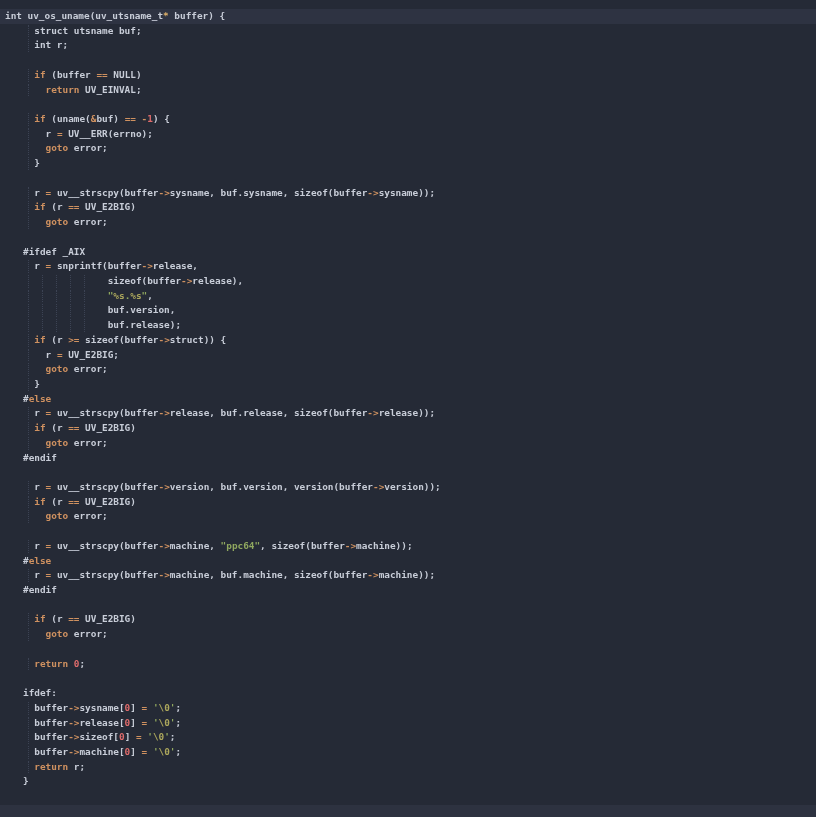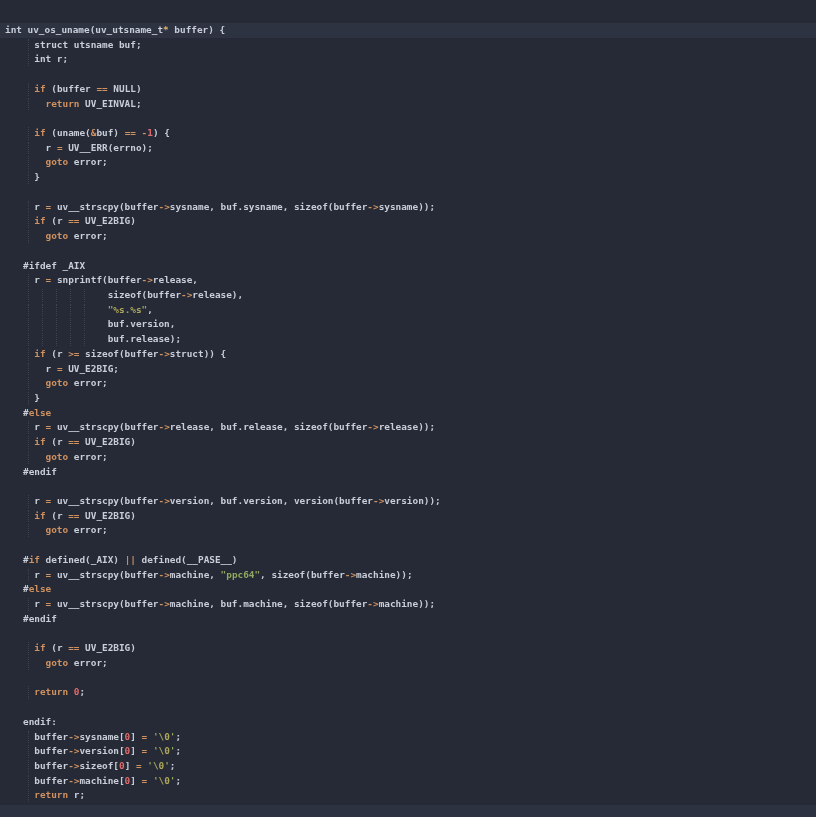--- a/index.html
+++ b/index.html
@@ -8,21 +8,21 @@
     width: 816px;
     height: 817px;
     overflow: hidden;
     background: var(--c-bg, #252a36);
   }
   .editor {
     position: relative;
     width: 816px;
     height: 817px;
     box-sizing: border-box;
-    padding-top: 23px;
+    padding-top: 9px;
     font-family: "DejaVu Sans Mono", "Liberation Mono", monospace;
     font-size: 9.4px;
     line-height: 14.73px;
     font-weight: bold;
     color: var(--c-text, #c8cdd8);
     cursor: text;
   }
   .line {
     position: relative;
     height: 14.73px;
@@ -86,33 +86,32 @@
       <div class="line"><span class="tk-p">#</span><span class="tk-k">else</span></div>
       <div class="line"><span class="guide" style="left: 28px;"></span><span class="tk-p">  r </span><span class="tk-o">=</span><span class="tk-p"> uv__strscpy(buffer</span><span class="tk-o">-&gt;</span><span class="tk-p">release, buf.release, sizeof(buffer</span><span class="tk-o">-&gt;</span><span class="tk-p">release));</span></div>
       <div class="line"><span class="guide" style="left: 28px;"></span><span class="tk-p">  </span><span class="tk-k">if</span><span class="tk-p"> (r </span><span class="tk-o">==</span><span class="tk-p"> UV_E2BIG)</span></div>
       <div class="line"><span class="guide" style="left: 28px;"></span><span class="tk-p">    </span><span class="tk-k">goto</span><span class="tk-p"> error;</span></div>
       <div class="line"><span class="tk-p">#endif</span></div>
       <div class="line"></div>
       <div class="line"><span class="guide" style="left: 28px;"></span><span class="tk-p">  r </span><span class="tk-o">=</span><span class="tk-p"> uv__strscpy(buffer</span><span class="tk-o">-&gt;</span><span class="tk-p">version, buf.version, version(buffer</span><span class="tk-o">-&gt;</span><span class="tk-p">version));</span></div>
       <div class="line"><span class="guide" style="left: 28px;"></span><span class="tk-p">  </span><span class="tk-k">if</span><span class="tk-p"> (r </span><span class="tk-o">==</span><span class="tk-p"> UV_E2BIG)</span></div>
       <div class="line"><span class="guide" style="left: 28px;"></span><span class="tk-p">    </span><span class="tk-k">goto</span><span class="tk-p"> error;</span></div>
       <div class="line"></div>
-      <div class="line"><span class="tk-p">#</span><span class="tk-k">if</span><span class="tk-p"> defined(_AIX) </span><span class="tk-o">||</span><span class="tk-p"> defined(__PASE__)</span></div>
       <div class="line"><span class="guide" style="left: 28px;"></span><span class="tk-p">  r </span><span class="tk-o">=</span><span class="tk-p"> uv__strscpy(buffer</span><span class="tk-o">-&gt;</span><span class="tk-p">machine, </span><span class="tk-s">"ppc64"</span><span class="tk-p">, sizeof(buffer</span><span class="tk-o">-&gt;</span><span class="tk-p">machine));</span></div>
       <div class="line"><span class="tk-p">#</span><span class="tk-k">else</span></div>
       <div class="line"><span class="guide" style="left: 28px;"></span><span class="tk-p">  r </span><span class="tk-o">=</span><span class="tk-p"> uv__strscpy(buffer</span><span class="tk-o">-&gt;</span><span class="tk-p">machine, buf.machine, sizeof(buffer</span><span class="tk-o">-&gt;</span><span class="tk-p">machine));</span></div>
       <div class="line"><span class="tk-p">#endif</span></div>
       <div class="line"></div>
       <div class="line"><span class="guide" style="left: 28px;"></span><span class="tk-p">  </span><span class="tk-k">if</span><span class="tk-p"> (r </span><span class="tk-o">==</span><span class="tk-p"> UV_E2BIG)</span></div>
       <div class="line"><span class="guide" style="left: 28px;"></span><span class="tk-p">    </span><span class="tk-k">goto</span><span class="tk-p"> error;</span></div>
       <div class="line"></div>
       <div class="line"><span class="guide" style="left: 28px;"></span><span class="tk-p">  </span><span class="tk-k">return</span><span class="tk-p"> </span><span class="tk-n">0</span><span class="tk-p">;</span></div>
       <div class="line"></div>
-      <div class="line"><span class="tk-p">endif:</span></div>
+      <div class="line"><span class="tk-p">ifdef:</span></div>
       <div class="line"><span class="guide" style="left: 28px;"></span><span class="tk-p">  buffer</span><span class="tk-o">-&gt;</span><span class="tk-p">sysname[</span><span class="tk-n">0</span><span class="tk-p">] </span><span class="tk-o">=</span><span class="tk-p"> </span><span class="tk-s">'</span><span class="tk-e">\0</span><span class="tk-s">'</span><span class="tk-p">;</span></div>
-      <div class="line"><span class="guide" style="left: 28px;"></span><span class="tk-p">  buffer</span><span class="tk-o">-&gt;</span><span class="tk-p">version[</span><span class="tk-n">0</span><span class="tk-p">] </span><span class="tk-o">=</span><span class="tk-p"> </span><span class="tk-s">'</span><span class="tk-e">\0</span><span class="tk-s">'</span><span class="tk-p">;</span></div>
+      <div class="line"><span class="guide" style="left: 28px;"></span><span class="tk-p">  buffer</span><span class="tk-o">-&gt;</span><span class="tk-p">release[</span><span class="tk-n">0</span><span class="tk-p">] </span><span class="tk-o">=</span><span class="tk-p"> </span><span class="tk-s">'</span><span class="tk-e">\0</span><span class="tk-s">'</span><span class="tk-p">;</span></div>
       <div class="line"><span class="guide" style="left: 28px;"></span><span class="tk-p">  buffer</span><span class="tk-o">-&gt;</span><span class="tk-p">sizeof[</span><span class="tk-n">0</span><span class="tk-p">] </span><span class="tk-o">=</span><span class="tk-p"> </span><span class="tk-s">'</span><span class="tk-e">\0</span><span class="tk-s">'</span><span class="tk-p">;</span></div>
       <div class="line"><span class="guide" style="left: 28px;"></span><span class="tk-p">  buffer</span><span class="tk-o">-&gt;</span><span class="tk-p">machine[</span><span class="tk-n">0</span><span class="tk-p">] </span><span class="tk-o">=</span><span class="tk-p"> </span><span class="tk-s">'</span><span class="tk-e">\0</span><span class="tk-s">'</span><span class="tk-p">;</span></div>
       <div class="line"><span class="guide" style="left: 28px;"></span><span class="tk-p">  </span><span class="tk-k">return</span><span class="tk-p"> r;</span></div>
       <div class="line"><span class="tk-p">}</span></div>
     </div>
   <div class="bottom-strip"></div>
 </div>
 
 </body></html>

